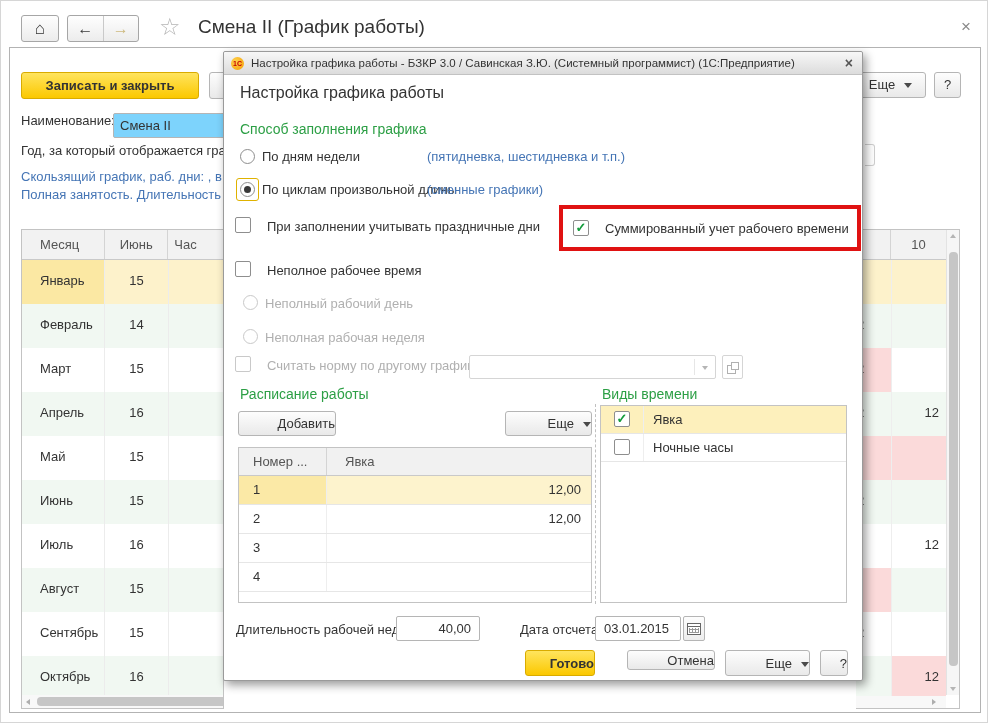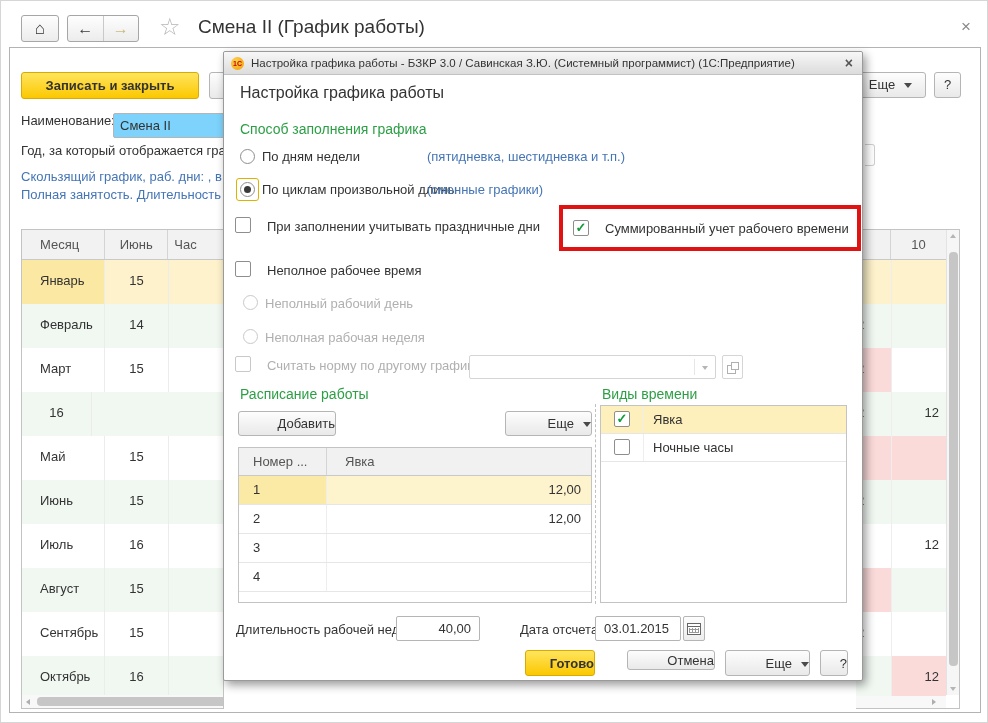--- a/index.html
+++ b/index.html
@@ -186,20 +186,21 @@
         <div class="c1">Февраль</div>
         <div class="c2">14</div>
         <div class="c3"></div>
       </div>
     <div class="mrow">
         <div class="c1">Март</div>
         <div class="c2">15</div>
         <div class="c3"></div>
       </div>
     <div class="mrow g">
+        <div class="c1">Апрель</div>
         <div class="c2">16</div>
         <div class="c3"></div>
       </div>
     <div class="mrow">
         <div class="c1">Май</div>
         <div class="c2">15</div>
         <div class="c3"></div>
       </div>
     <div class="mrow g">
         <div class="c1">Июнь</div>

